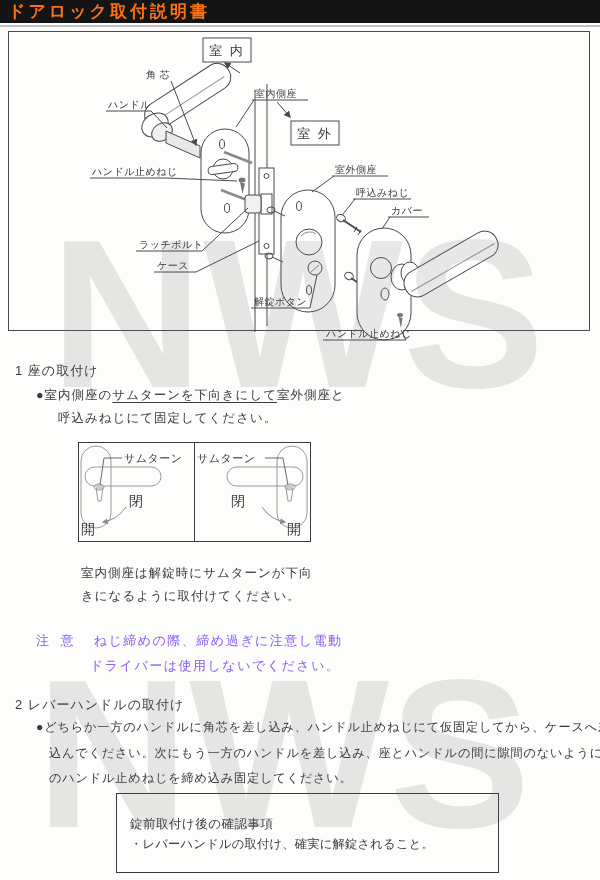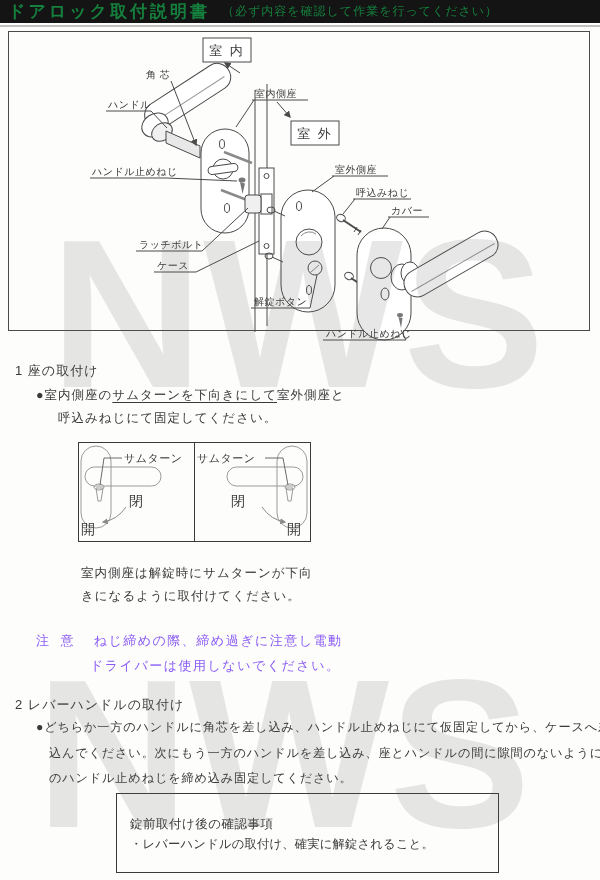--- a/index.html
+++ b/index.html
@@ -9,21 +9,21 @@
     background:#fdfdfc;
     font-family:"Liberation Sans","DejaVu Sans",sans-serif;
     color:#3a3a3a;
     overflow:hidden;
   }
   .abs { position:absolute; }
 
   
   .header-bar {
     position:absolute; top:0; left:0; width:600px; height:23px;
-    background:#141414; color:#15803d;
+    background:#141414; color:#f97316;
     display:flex; align-items:center;
   }
   .header-title { font-size:17px; font-weight:bold; letter-spacing:3px; margin-left:8px; white-space:nowrap; }
   .header-sub   { font-size:12px; letter-spacing:1px; margin-left:12px; white-space:nowrap; }
   .header-divider { position:absolute; top:25px; left:0; width:600px; height:2px; background:#c0c0c0; }
 
   
   .diagram-box {
     position:absolute; left:8px; top:31px; width:582px; height:300px;
     border:1px solid #4a4a4a;
@@ -70,21 +70,20 @@
     padding:22px 10px 0 13px;
   }
   .check-title { font-size:12.5px; letter-spacing:0.5px; margin-bottom:2px; }
   .check-item  { font-size:12.3px; letter-spacing:0.2px; line-height:18.5px; white-space:nowrap; }
 </style>
 </head>
 <body>
 
 <div class="header-bar">
   <span class="header-title">ドアロック取付説明書</span>
-  <span class="header-sub">（必ず内容を確認して作業を行ってください）</span>
 </div>
 <div class="header-divider"></div>
 
 <div class="diagram-box">
   <svg width="580" height="314" viewBox="0 0 580 314">
     <defs>
       <marker id="ah" viewBox="0 0 10 10" refX="8" refY="5" markerWidth="7" markerHeight="7" orient="auto-start-reverse">
         <path d="M0,0 L10,5 L0,10 Z" fill="#4a4a4a"></path>
       </marker>
     </defs>

